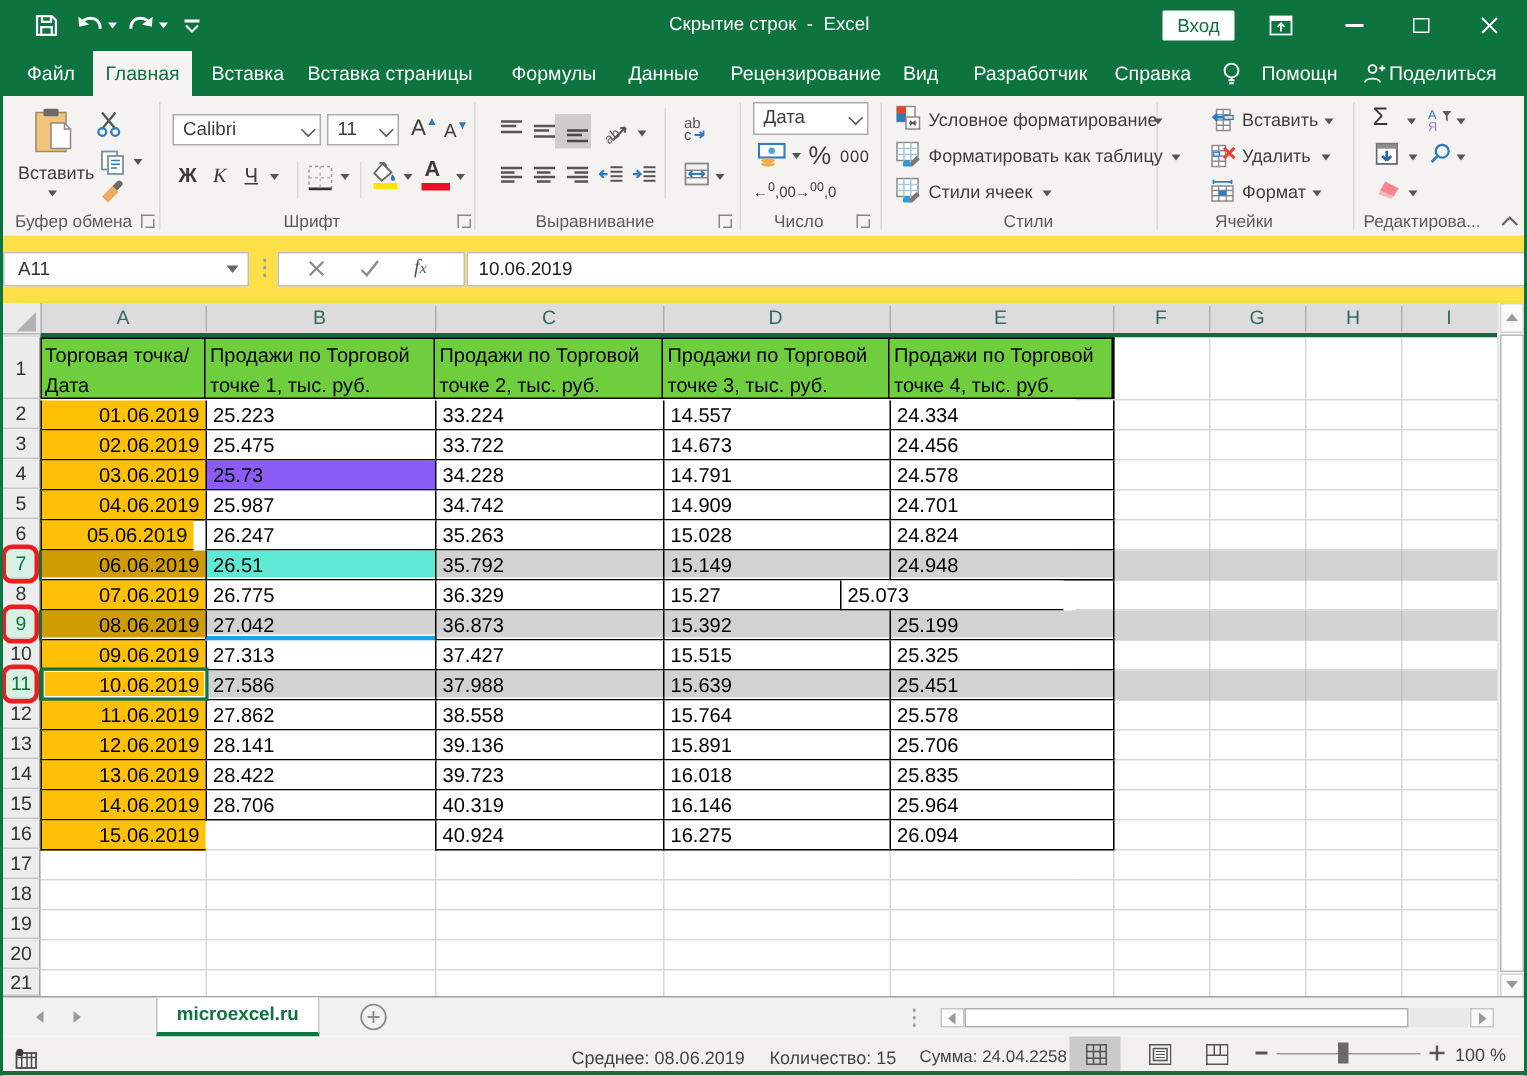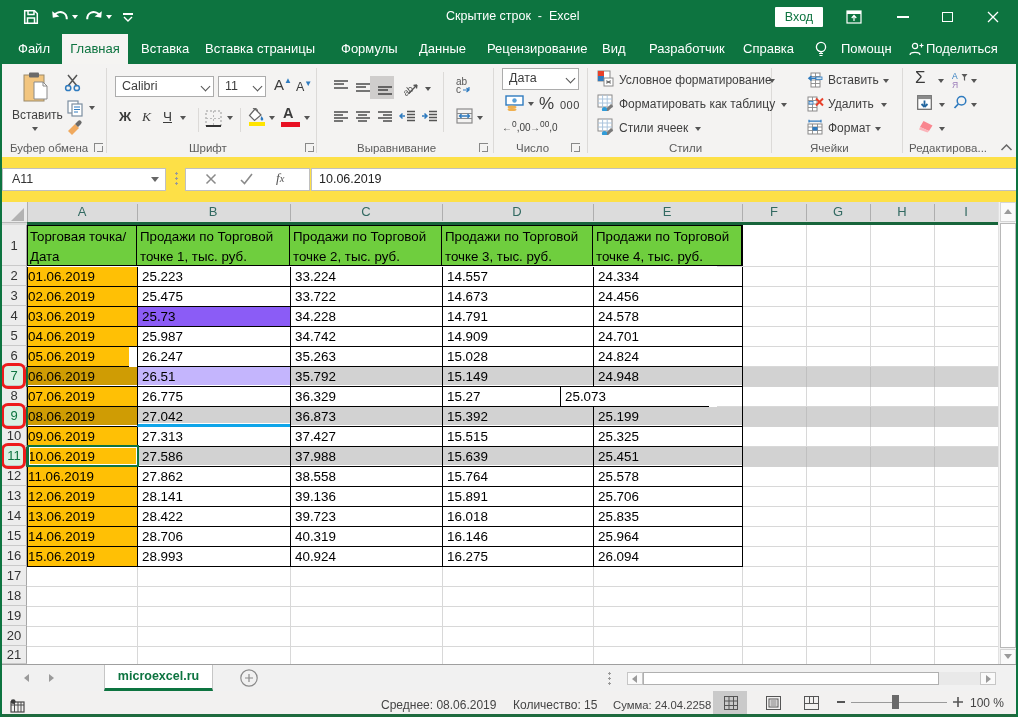--- a/index.html
+++ b/index.html
@@ -28,21 +28,21 @@
 
 #chead{left:0;top:202px;width:1018px;height:23px;background:#dcdcdc;border-left:2px solid #1e6b3e}
 .cl{position:absolute;top:2px;color:#336a62;font-size:13px}
 
 #grid{left:0;top:225px;width:1018px;height:439px;background:#fff;border-left:2px solid #1e6b3e}
 .rh{position:absolute;left:0px;width:25px;background:#ececec;border-bottom:1px solid #c9c9c9;
   border-right:1px solid #a6a6a6;color:#333;font-size:13px;text-align:center}
 .rh.sel{background:#d9f1e4;color:#0d7440}
 .cell{position:absolute;font-size:13.4px;color:#000;white-space:nowrap;overflow:hidden}
 .num{padding-left:4px}
-.date{padding-right:4px}
+.date{text-align:right;padding-right:4px}
 .redring{position:absolute;border:3px solid #ee1c1c;border-radius:7px;background:transparent}
 
 #vscroll{left:998px;top:202px;width:18px;height:463px;background:#f1f1f1;border-left:1px solid #e2e2e2}
 #tabstrip{left:0;top:664px;width:1018px;height:27px;background:#f1f1f1;border-top:1px solid #9f9f9f;
   border-left:2px solid #1e6b3e;border-right:2px solid #1e6b3e}
 #status{left:0;top:691px;width:1018px;height:26px;background:#f2f1f0;border-bottom:3px solid #1e6b3e;
   border-left:2px solid #1e6b3e;border-right:2px solid #1e6b3e}
 .stxt{position:absolute;top:7px;color:#444;font-size:12px;white-space:nowrap}
 .tri-r{width:0;height:0;border-top:4px solid transparent;border-bottom:4px solid transparent;border-left:5px solid #9a9a9a}
 .tri-l{width:0;height:0;border-top:4px solid transparent;border-bottom:4px solid transparent;border-right:5px solid #9a9a9a}
@@ -465,21 +465,21 @@
 <div class="cell num" style="left:591px;top:102px;width:149px;height:20px;background:#fff;border-bottom:1px solid #000;border-left:1px solid #000;line-height:19px">24.701</div>
 <div class="abs" style="left:740px;top:102px;width:1px;height:20px;background:#000"></div>
 <div class="cell date" style="left:25px;top:122px;width:102px;height:20px;background:#ffc005;border-bottom:1px solid #000;border-left:1px solid #000;line-height:19px">05.06.2019</div>
 <div class="cell num" style="left:135px;top:122px;width:153px;height:20px;background:#fff;border-bottom:1px solid #000;border-left:1px solid #000;line-height:19px">26.247</div>
 <div class="cell num" style="left:288px;top:122px;width:152px;height:20px;background:#fff;border-bottom:1px solid #000;border-left:1px solid #000;line-height:19px">35.263</div>
 <div class="cell num" style="left:440px;top:122px;width:151px;height:20px;background:#fff;border-bottom:1px solid #000;border-left:1px solid #000;line-height:19px">15.028</div>
 <div class="cell num" style="left:591px;top:122px;width:149px;height:20px;background:#fff;border-bottom:1px solid #000;border-left:1px solid #000;line-height:19px">24.824</div>
 <div class="abs" style="left:740px;top:122px;width:1px;height:20px;background:#000"></div>
 <div class="abs" style="left:24px;top:142px;width:2px;height:20px;background:#156c3e;z-index:3"></div>
 <div class="cell date" style="left:25px;top:142px;width:110px;height:20px;background:#cf9c04;box-shadow:inset 0 -1px 0 #fff;border-bottom:1px solid #000;border-left:1px solid #000;line-height:19px">06.06.2019</div>
-<div class="cell num" style="left:135px;top:142px;width:153px;height:20px;background:#c4b5fd;box-shadow:inset 0 -1px 0 #fff;border-bottom:1px solid #000;border-left:1px solid #000;line-height:19px">26.51</div>
+<div class="cell num" style="left:135px;top:142px;width:153px;height:20px;background:#5eead4;box-shadow:inset 0 -1px 0 #fff;border-bottom:1px solid #000;border-left:1px solid #000;line-height:19px">26.51</div>
 <div class="cell num" style="left:288px;top:142px;width:152px;height:20px;background:#d2d2d2;box-shadow:inset 0 -1px 0 #fff;border-bottom:1px solid #000;border-left:1px solid #000;line-height:19px">35.792</div>
 <div class="cell num" style="left:440px;top:142px;width:151px;height:20px;background:#d2d2d2;box-shadow:inset 0 -1px 0 #fff;border-bottom:1px solid #000;border-left:1px solid #000;line-height:19px">15.149</div>
 <div class="cell num" style="left:591px;top:142px;width:149px;height:20px;background:#d2d2d2;box-shadow:inset 0 -1px 0 #fff;border-bottom:1px solid #000;border-left:1px solid #000;line-height:19px">24.948</div>
 <div class="abs" style="left:740px;top:142px;width:1px;height:20px;background:#000"></div>
 <div class="cell date" style="left:25px;top:162px;width:110px;height:20px;background:#ffc005;border-bottom:1px solid #000;border-left:1px solid #000;line-height:19px">07.06.2019</div>
 <div class="cell num" style="left:135px;top:162px;width:153px;height:20px;background:#fff;border-bottom:1px solid #000;border-left:1px solid #000;line-height:19px">26.775</div>
 <div class="cell num" style="left:288px;top:162px;width:152px;height:20px;background:#fff;border-bottom:1px solid #000;border-left:1px solid #000;line-height:19px">36.329</div>
 <div class="cell num" style="left:440px;top:162px;width:151px;height:20px;background:#fff;border-bottom:1px solid #000;border-left:1px solid #000;line-height:19px">15.27</div>
 <div class="cell num" style="left:558px;top:162px;width:149px;height:20px;background:#fff;border-bottom:1px solid #000;border-left:1px solid #000;line-height:19px">25.073</div>
 <div class="abs" style="left:740px;top:162px;width:1px;height:20px;background:#000"></div>
@@ -521,21 +521,20 @@
 <div class="cell num" style="left:440px;top:282px;width:151px;height:20px;background:#fff;border-bottom:1px solid #000;border-left:1px solid #000;line-height:19px">16.018</div>
 <div class="cell num" style="left:591px;top:282px;width:149px;height:20px;background:#fff;border-bottom:1px solid #000;border-left:1px solid #000;line-height:19px">25.835</div>
 <div class="abs" style="left:740px;top:282px;width:1px;height:20px;background:#000"></div>
 <div class="cell date" style="left:25px;top:302px;width:110px;height:20px;background:#ffc005;border-bottom:1px solid #000;border-left:1px solid #000;line-height:19px">14.06.2019</div>
 <div class="cell num" style="left:135px;top:302px;width:153px;height:20px;background:#fff;border-bottom:1px solid #000;border-left:1px solid #000;line-height:19px">28.706</div>
 <div class="cell num" style="left:288px;top:302px;width:152px;height:20px;background:#fff;border-bottom:1px solid #000;border-left:1px solid #000;line-height:19px">40.319</div>
 <div class="cell num" style="left:440px;top:302px;width:151px;height:20px;background:#fff;border-bottom:1px solid #000;border-left:1px solid #000;line-height:19px">16.146</div>
 <div class="cell num" style="left:591px;top:302px;width:149px;height:20px;background:#fff;border-bottom:1px solid #000;border-left:1px solid #000;line-height:19px">25.964</div>
 <div class="abs" style="left:740px;top:302px;width:1px;height:20px;background:#000"></div>
 <div class="cell date" style="left:25px;top:322px;width:110px;height:20px;background:#ffc005;border-bottom:1px solid #000;border-left:1px solid #000;line-height:19px">15.06.2019</div>
-<div class="cell num" style="left:135px;top:322px;width:153px;height:20px;background:#fff;border-bottom:1px solid #000;border-left:1px solid #000;line-height:19px">28.993</div>
 <div class="cell num" style="left:288px;top:322px;width:152px;height:20px;background:#fff;border-bottom:1px solid #000;border-left:1px solid #000;line-height:19px">40.924</div>
 <div class="cell num" style="left:440px;top:322px;width:151px;height:20px;background:#fff;border-bottom:1px solid #000;border-left:1px solid #000;line-height:19px">16.275</div>
 <div class="cell num" style="left:591px;top:322px;width:149px;height:20px;background:#fff;border-bottom:1px solid #000;border-left:1px solid #000;line-height:19px">26.094</div>
 <div class="abs" style="left:740px;top:322px;width:1px;height:20px;background:#000"></div>
 <div class="abs" style="left:25px;top:0px;width:716px;height:1px;background:#000"></div>
 <div class="abs" style="left:25px;top:220px;width:112px;height:22px;border:2px solid #0e7440;box-shadow:inset 0 0 0 1px #fff"></div>
 <div class="redring" style="left:-1px;top:138px;width:25px;height:26px"></div>
 <div class="redring" style="left:-1px;top:178px;width:25px;height:26px"></div>
 <div class="redring" style="left:-1px;top:218px;width:25px;height:26px"></div>
 </div>

